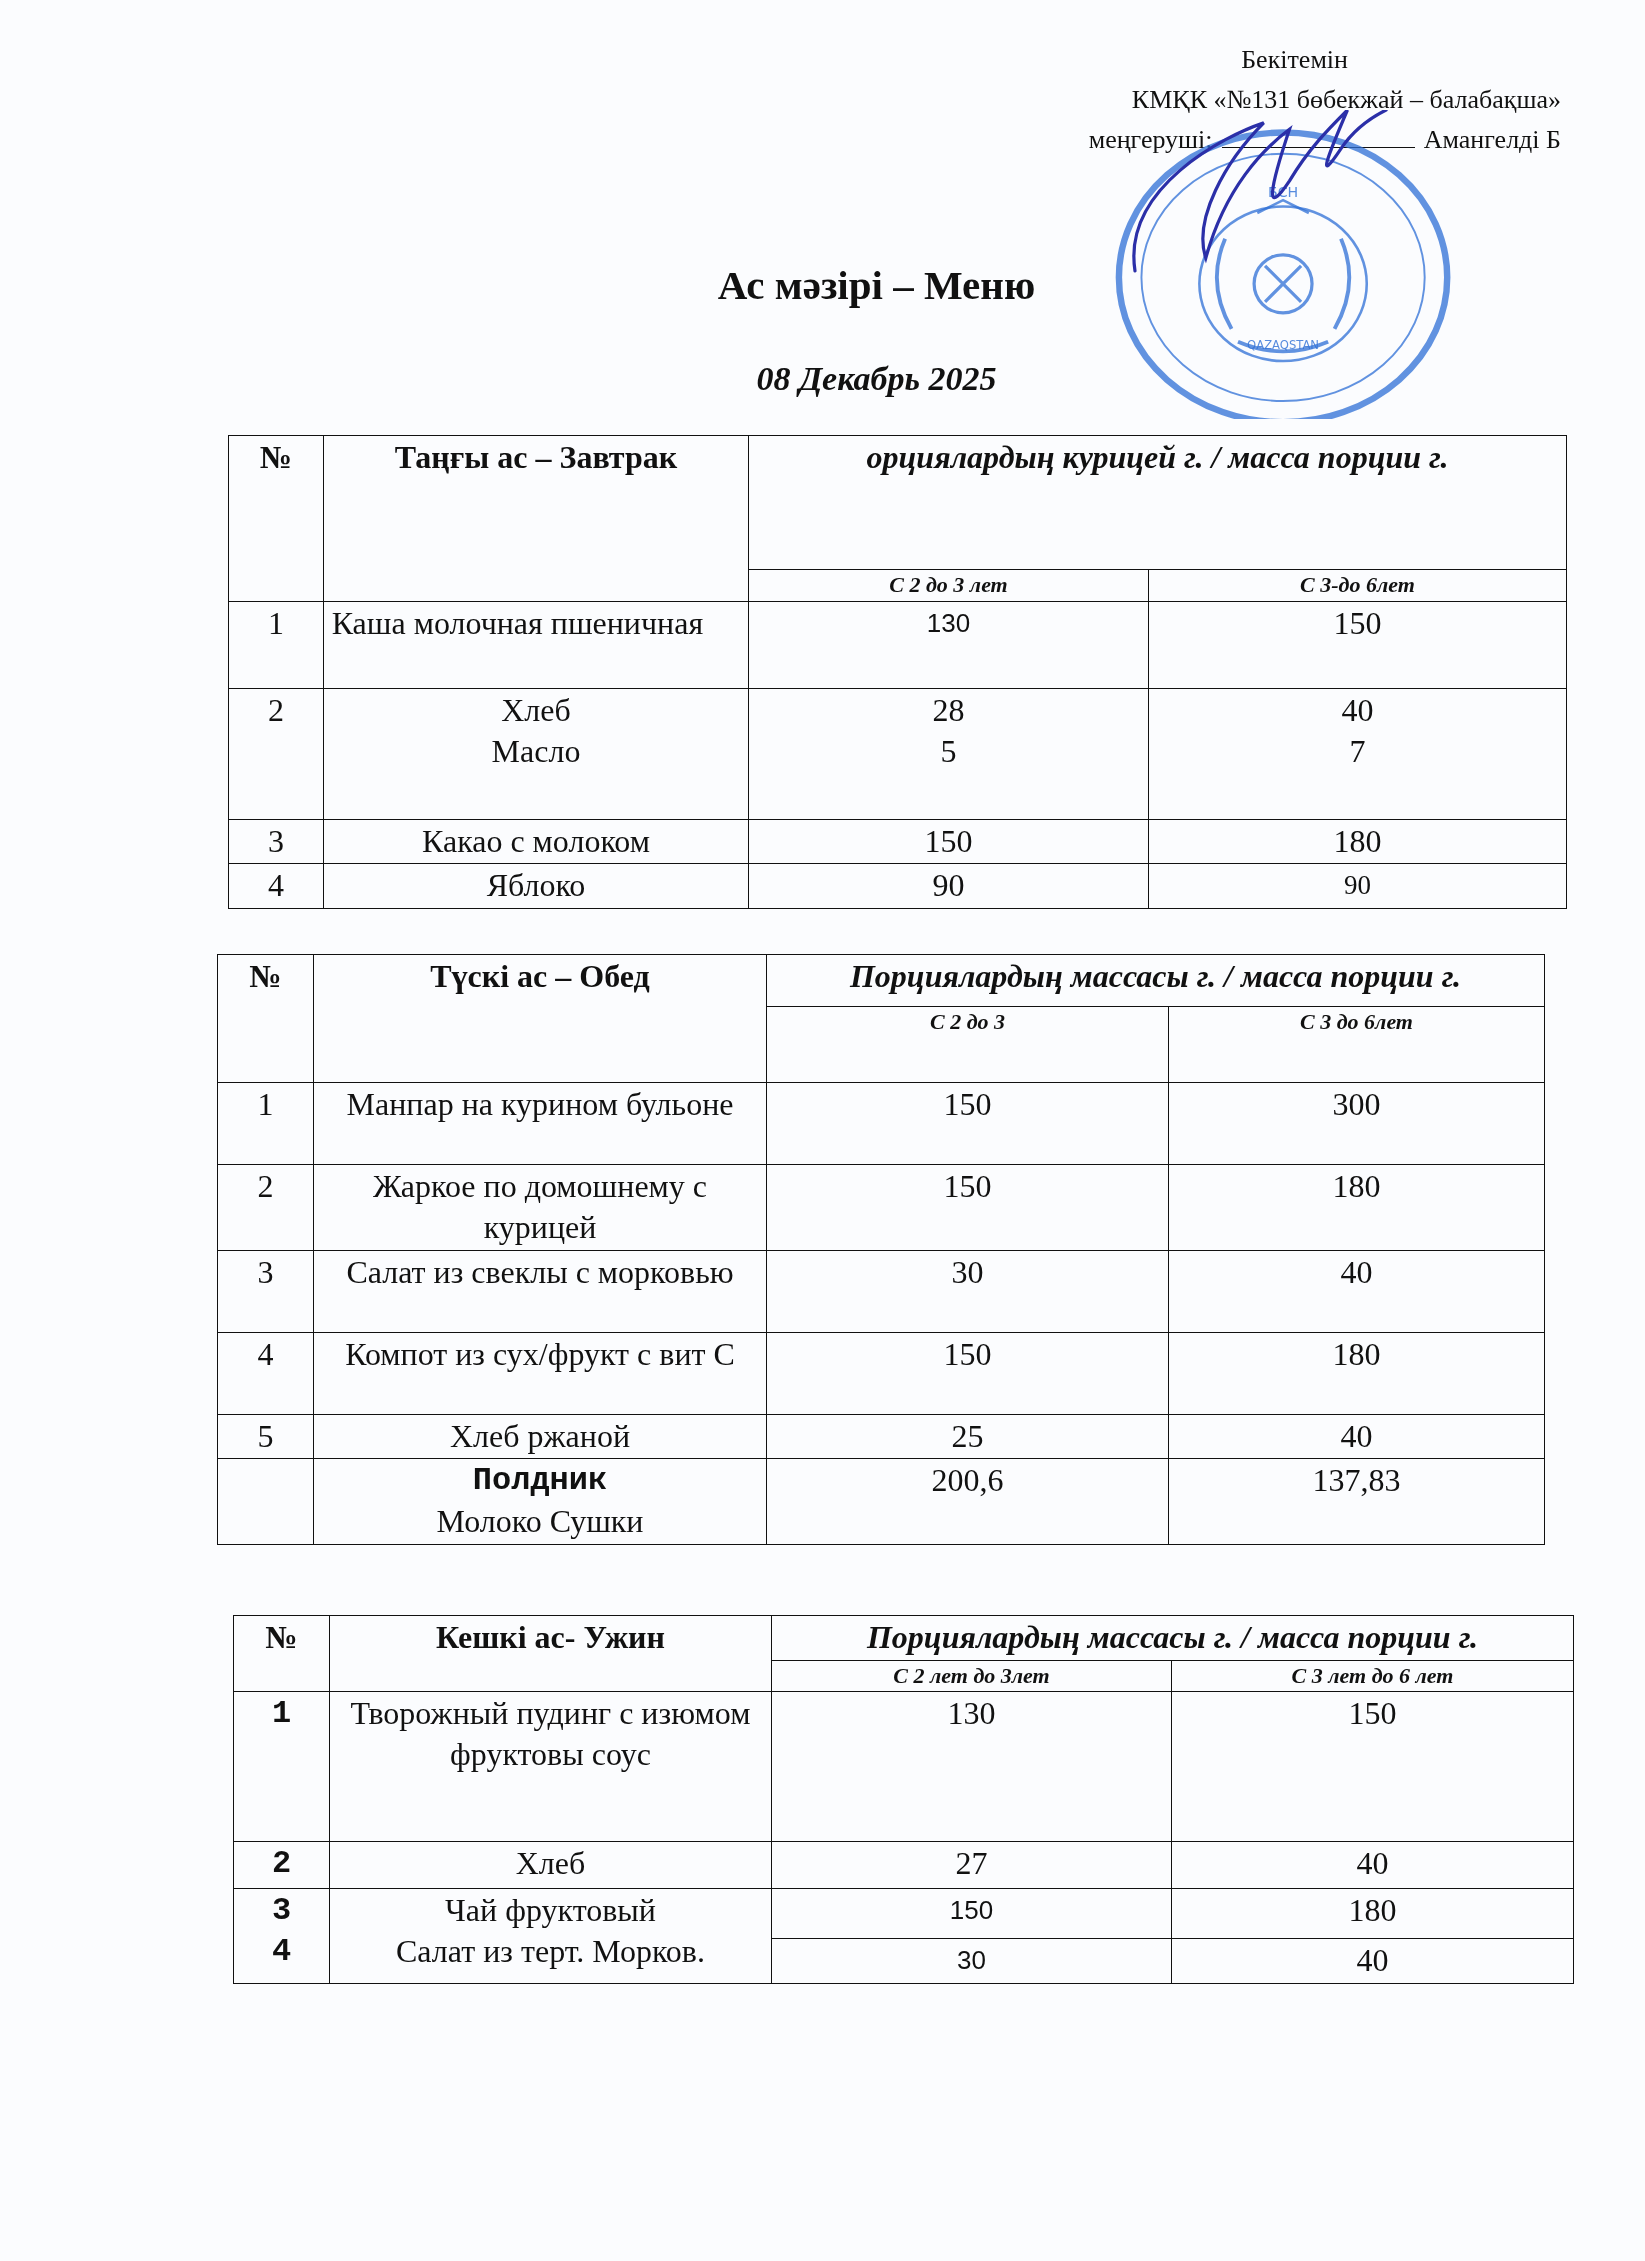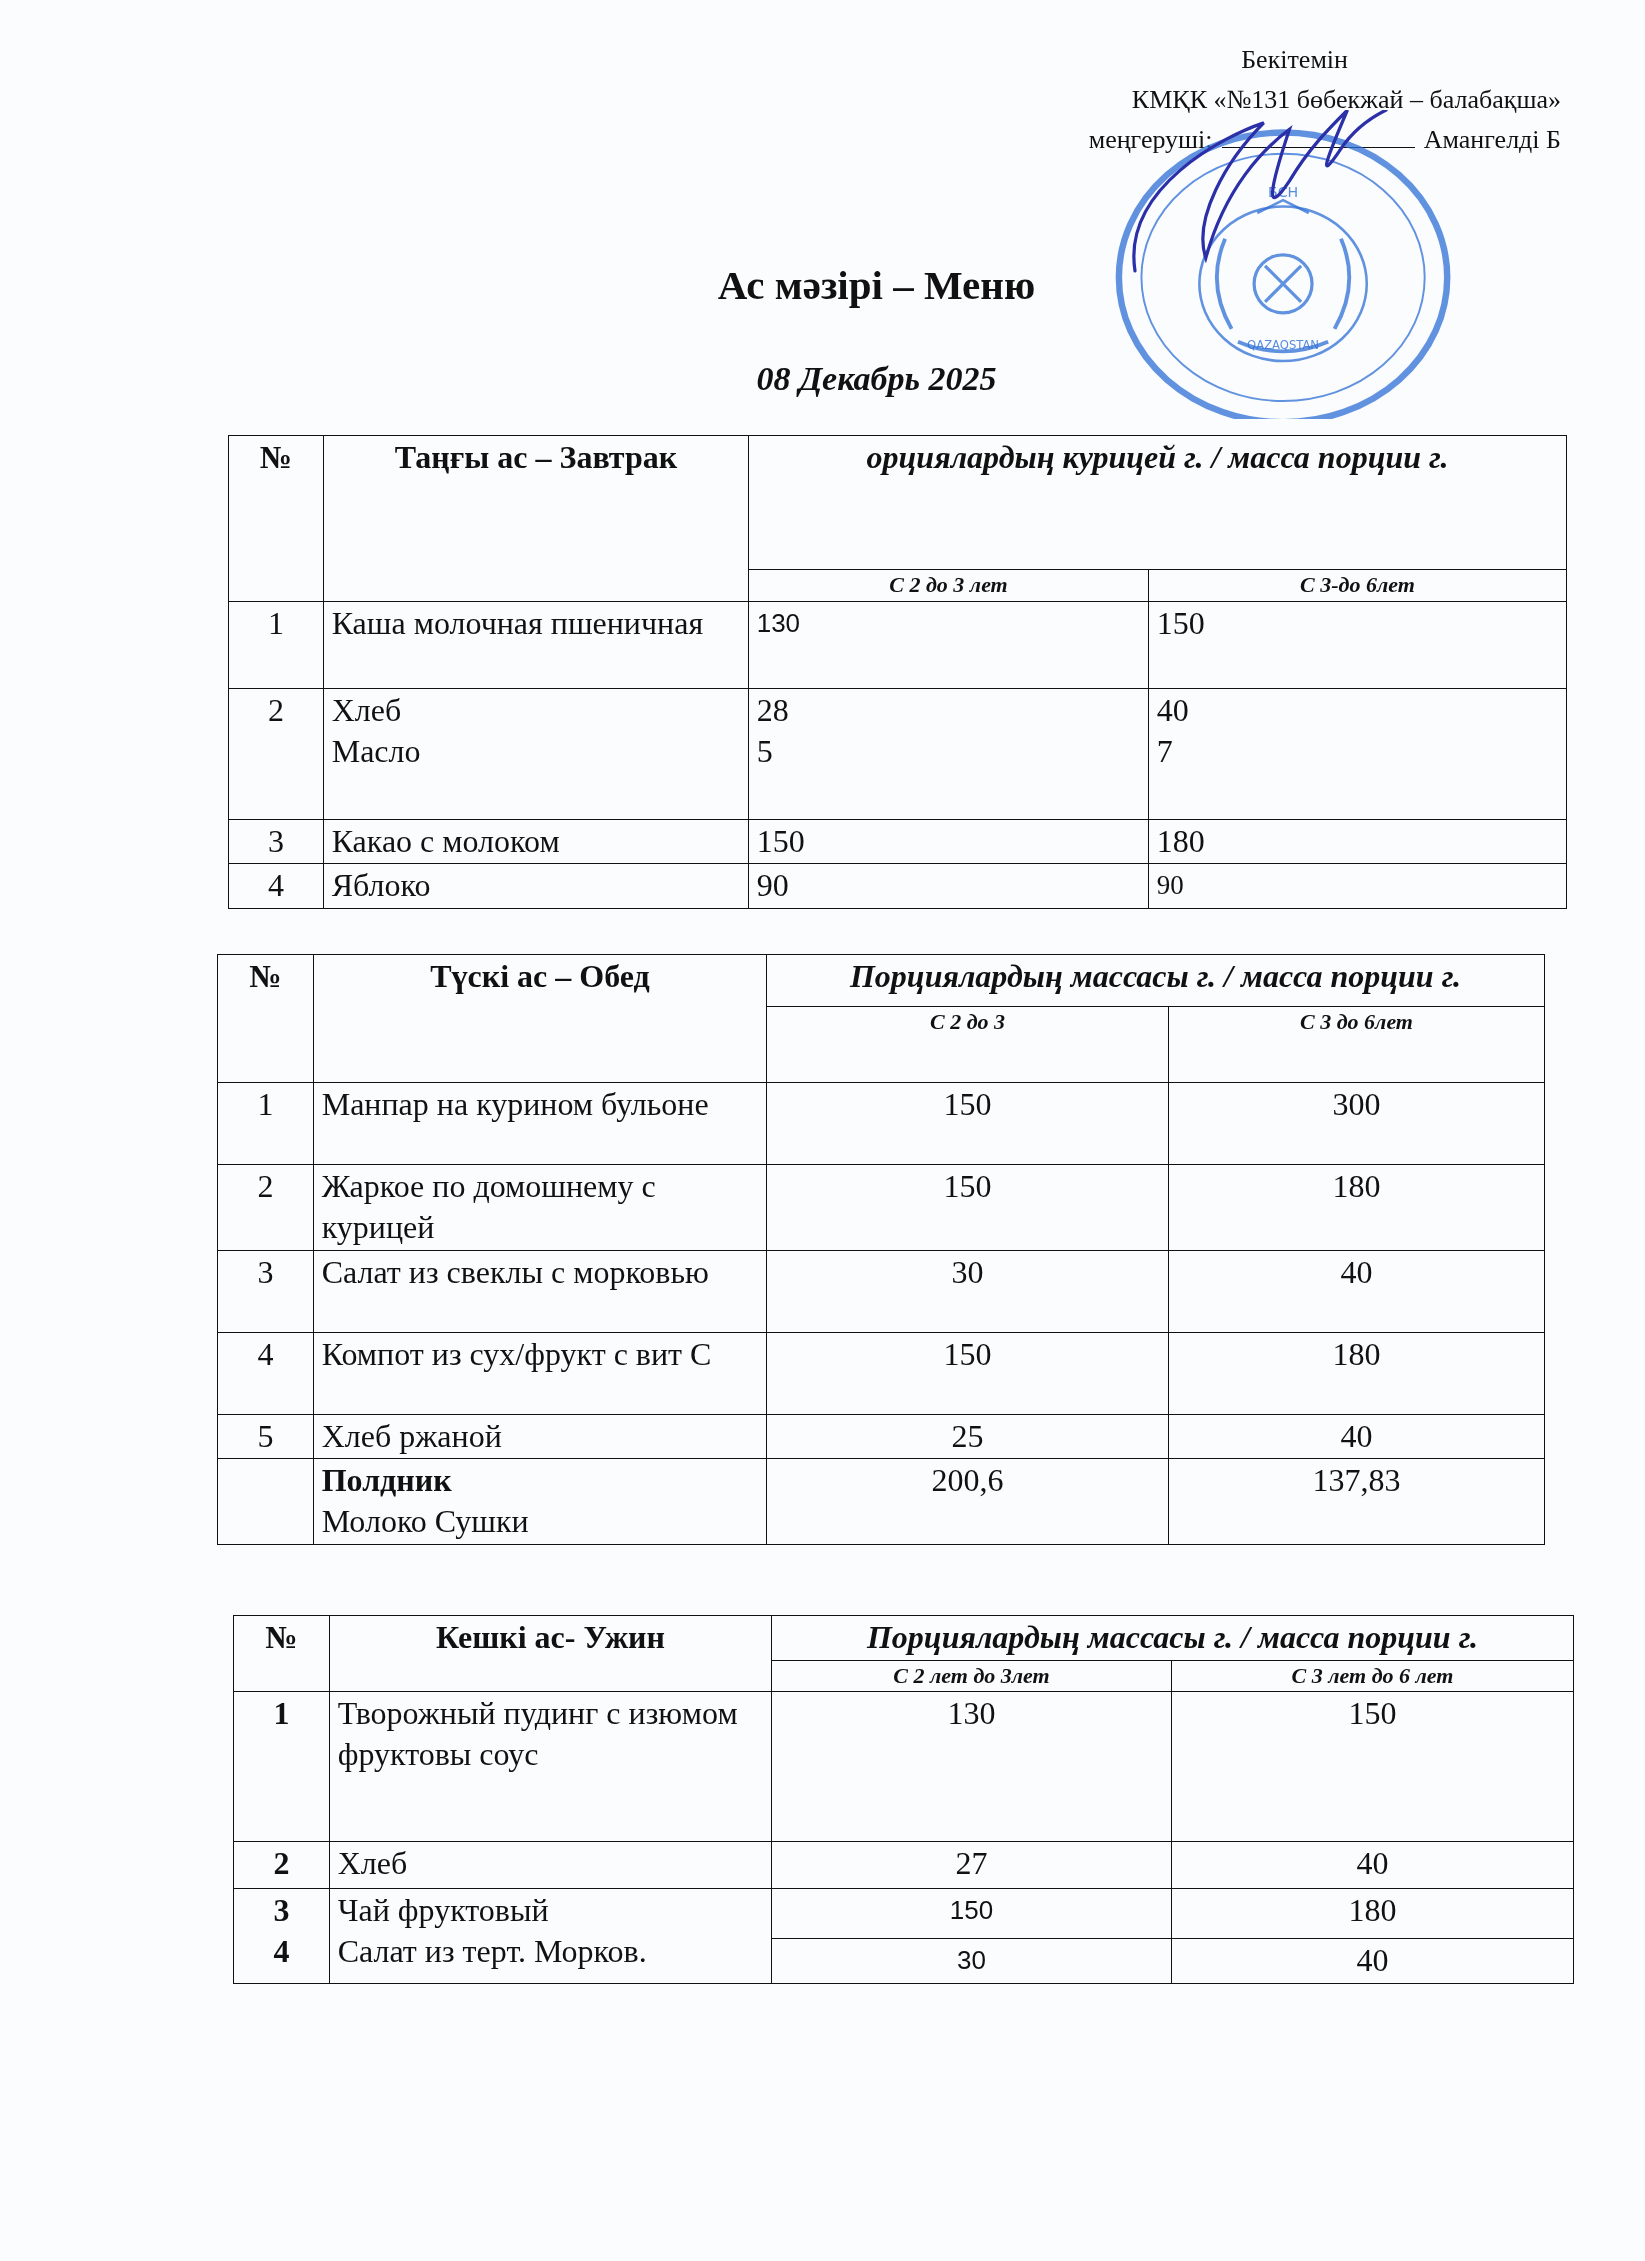--- a/index.html
+++ b/index.html
@@ -37,23 +37,23 @@
       font-size: 32px; line-height: 41px;
     }
     table.menu td, table.menu th {
       border: 1.9px solid #111; vertical-align: top; padding: 1.3px 7.7px;
     }
     table.menu th { font-weight: bold; text-align: center; }
     th.mass { font-style: italic; font-size: 32px; }
     th.age { font-style: italic; font-size: 22px; line-height: 28px; font-weight: bold; }
     td.num { text-align: center; }
     td.c { text-align: center; }
-    td.l { text-align: left; }
+    td.l { text-align: center; }
     .small { font-family: "Liberation Sans", sans-serif; font-size: 26px; }
-    .bold { font-weight: bold; }
+    .bold { font-weight: bold; font-family: Liberation Mono, monospace; }
     .justify { text-align: justify; text-align-last: left; }
 
     #t1 { left: 228px; top: 435px; width: 1338px; }
     #t2 { left: 217px; top: 954px; width: 1326px; }
     #t3 { left: 233px; top: 1615px; width: 1339px; }
   </style>
 </head>
 <body>
 
 <div class="approval">

